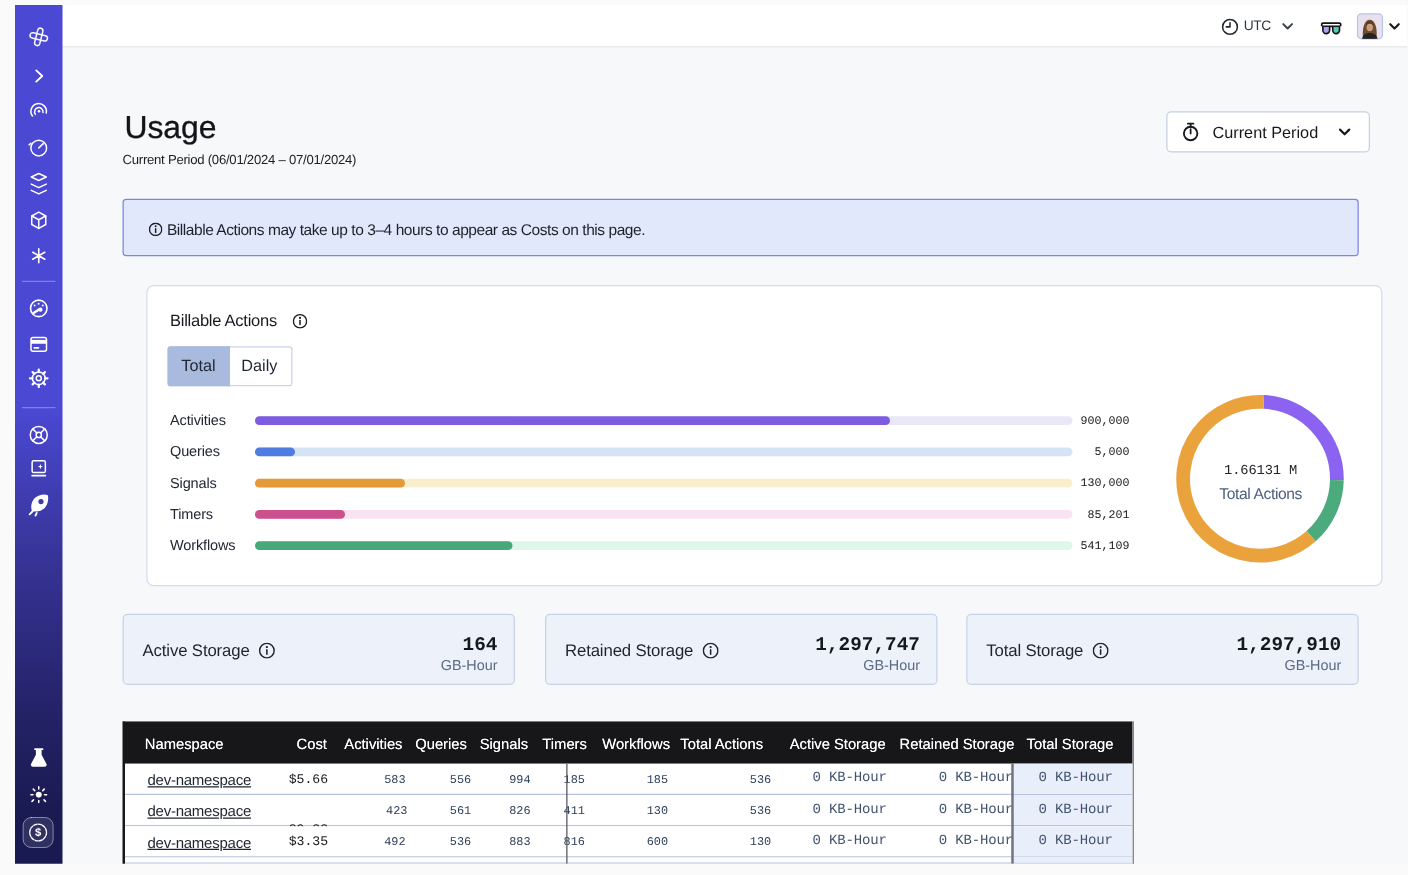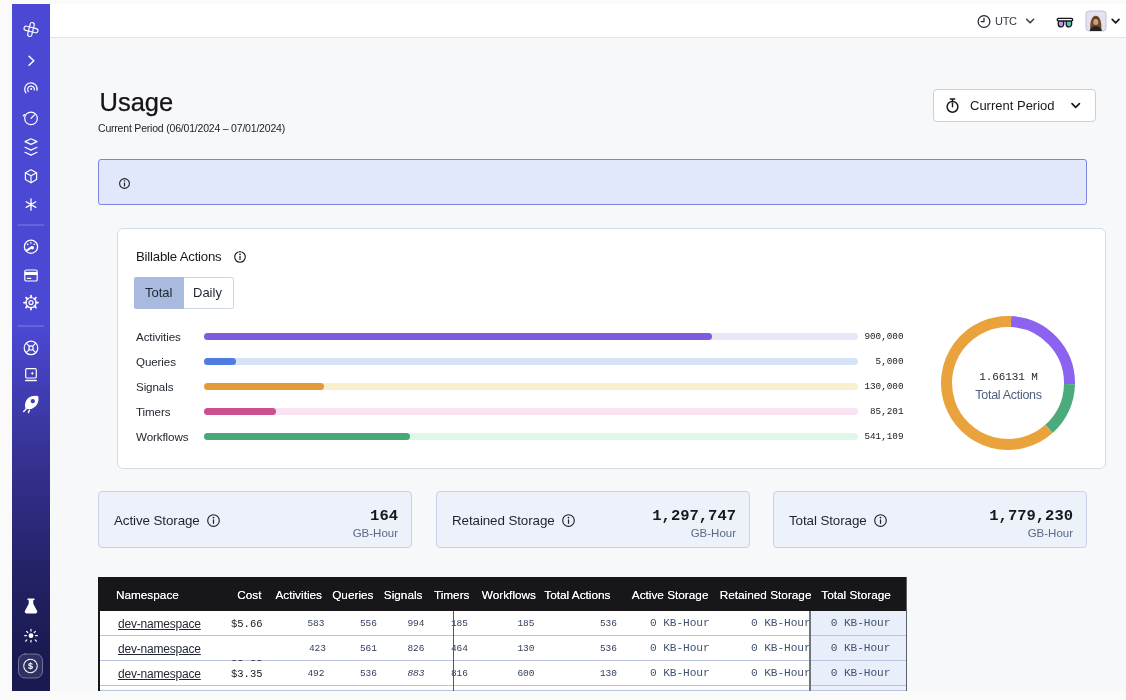--- a/index.html
+++ b/index.html
@@ -144,20 +144,21 @@
   <path d="M139 14.7 l3.7 3.7 3.7 -3.7" stroke-width="1.7" stroke-linejoin="round"></path>
 </svg>
 <div class="abs" style="left:970px;top:98px;font-size:13px;color:#17191d;">Current Period</div>
 
 <div class="abs" id="banner">
   <svg style="position:absolute;left:19.5px;top:18px;" width="11" height="11" viewBox="0 0 11 11" fill="none">
     <circle cx="5.5" cy="5.5" r="4.9" stroke="#1d2129" stroke-width="1.1"></circle>
     <path d="M5.5 5 v3" stroke="#1d2129" stroke-width="1.2" stroke-linecap="round"></path>
     <circle cx="5.5" cy="3" r="0.8" fill="#1d2129"></circle>
   </svg>
+  <div class="txt">Billable Actions may take up to 3–4 hours to appear as Costs on this page.</div>
 </div>
 
 <div class="abs" id="card">
   <div style="position:absolute;left:18px;top:20px;font-size:13.2px;letter-spacing:-0.2px;color:#17191f;">Billable Actions</div>
   <svg style="position:absolute;left:116px;top:22px;" width="12" height="12" viewBox="0 0 12 12" fill="none">
     <circle cx="6" cy="6" r="5.3" stroke="#17191f" stroke-width="1.1"></circle>
     <path d="M6 5.4 v3.2" stroke="#17191f" stroke-width="1.2" stroke-linecap="round"></path>
     <circle cx="6" cy="3.3" r="0.85" fill="#17191f"></circle>
   </svg>
   <div style="position:absolute;left:16px;top:48px;width:100px;height:32px;border:1px solid #cbd5e6;border-radius:2.5px;background:#fff;"></div>
@@ -236,21 +237,21 @@
 </div>
 <div class="stat" style="left:773px;">
   <div class="lbl">
       <span>Total Storage</span>
       <svg width="13" height="13" viewBox="0 0 13 13" fill="none">
         <circle cx="6.5" cy="6.5" r="5.8" stroke="#1e242e" stroke-width="1.15"></circle>
         <path d="M6.5 5.9 v3.4" stroke="#1e242e" stroke-width="1.25" stroke-linecap="round"></path>
         <circle cx="6.5" cy="3.6" r="0.9" fill="#1e242e"></circle>
       </svg>
     </div>
-  <div class="num">1,779,230</div>
+  <div class="num">1,297,910</div>
   <div class="unit">GB-Hour</div>
 </div>
 
 <div class="abs" id="table">
   <div id="thead">
     <div class="hcell" style="left:15.9px;">Namespace</div>
     <div class="hcell" style="right:644.5px;">Cost</div>
     <div class="hcell" style="right:584px;">Activities</div>
     <div class="hcell" style="right:532.5px;">Queries</div>
     <div class="hcell" style="right:483.5px;">Signals</div>
@@ -275,34 +276,34 @@
     <div class="cell st" style="right:95.5px;">0 KB-Hour</div>
     <div class="cell st" style="right:15.7px;">0 KB-Hour</div>
   </div>
   <div class="trow" style="top:59px;">
     <div class="sbg"></div>
     <div class="ns">dev-namespace</div>
     <div class="cell cost" style="right:643.5px;margin-top:15px;">29.32</div>
     <div class="cell" style="right:580px;">423</div>
     <div class="cell" style="right:529px;">561</div>
     <div class="cell" style="right:481.5px;">826</div>
-    <div class="cell" style="right:438px;">464</div>
+    <div class="cell" style="right:438px;">411</div>
     <div class="cell" style="right:371.5px;">130</div>
     <div class="cell" style="right:289px;">536</div>
     <div class="cell st" style="right:196.5px;">0 KB-Hour</div>
     <div class="cell st" style="right:95.5px;">0 KB-Hour</div>
     <div class="cell st" style="right:15.7px;">0 KB-Hour</div>
   </div>
   <div class="trow" style="top:84px;">
     <div class="sbg"></div>
     <div class="ns">dev-namespace</div>
     <div class="cell cost" style="right:643.5px;">$3.35</div>
     <div class="cell" style="right:581.5px;">492</div>
     <div class="cell" style="right:529px;">536</div>
-    <div class="cell" style="right:481.5px;font-style:italic;">883</div>
+    <div class="cell" style="right:481.5px;">883</div>
     <div class="cell" style="right:438px;">816</div>
     <div class="cell" style="right:371.5px;">600</div>
     <div class="cell" style="right:289px;">130</div>
     <div class="cell st" style="right:196.5px;">0 KB-Hour</div>
     <div class="cell st" style="right:95.5px;">0 KB-Hour</div>
     <div class="cell st" style="right:15.7px;">0 KB-Hour</div>
   </div>
   <div class="trow" style="top:109px;height:5px;border-bottom:1px solid #b7c3df;">
     <div class="sbg"></div>
   </div>

